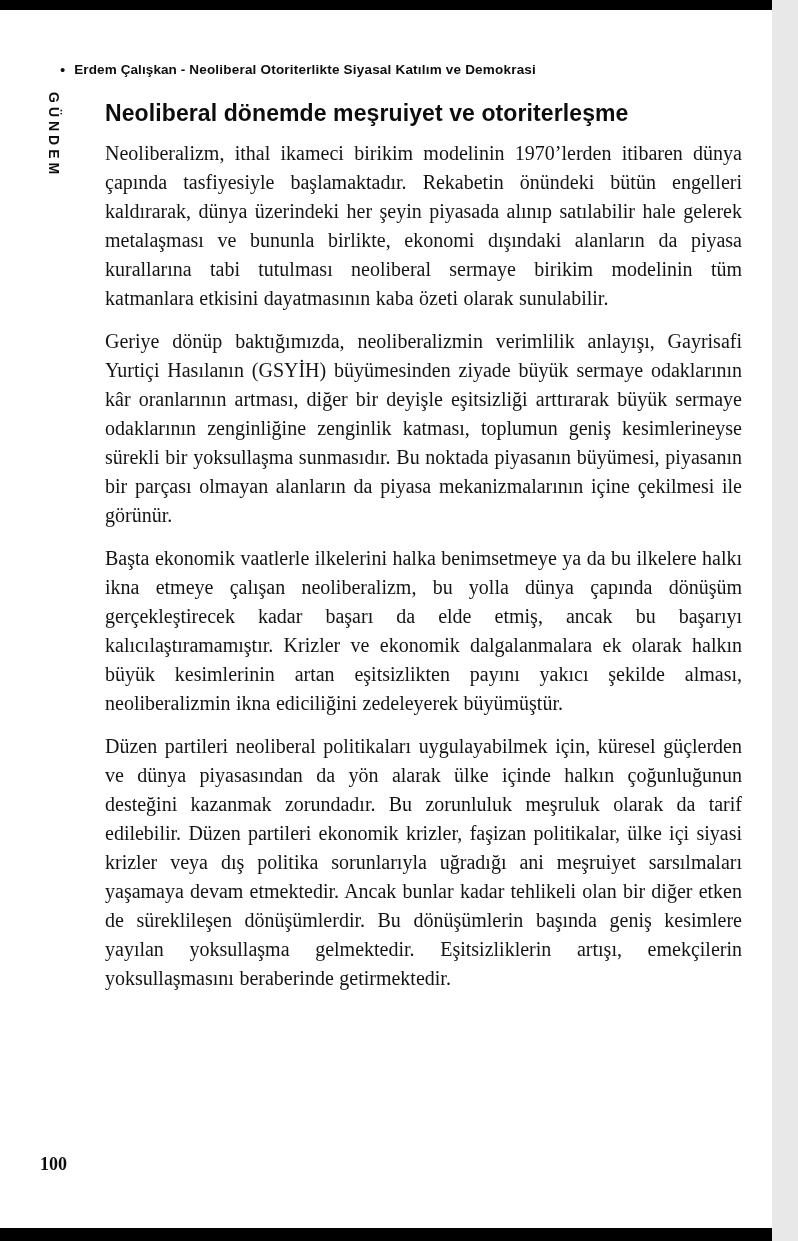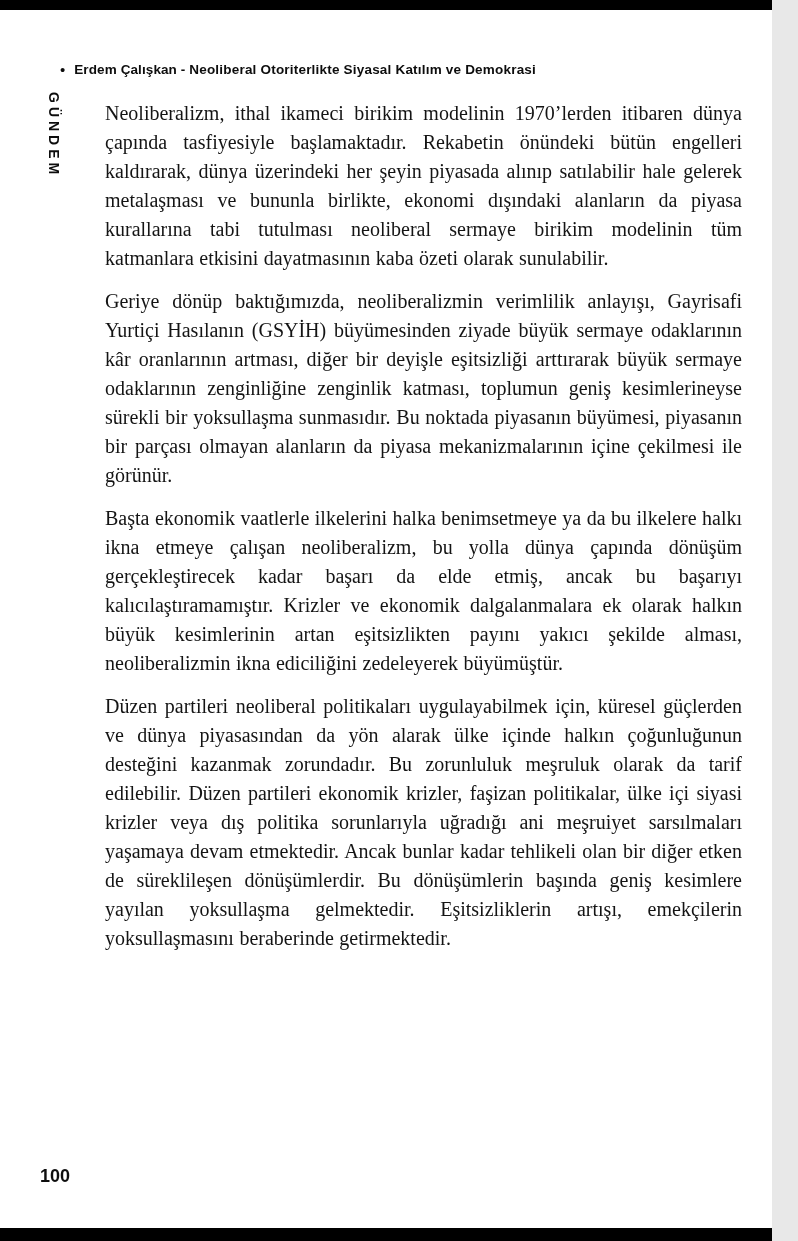--- a/index.html
+++ b/index.html
@@ -85,41 +85,41 @@
     text-align: justify;
     text-justify: inter-word;
     word-spacing: 0.5px;
     color: #141414;
   }
 
   .page-number {
     position: absolute;
     left: 40px;
     top: 1154px;
-    font-family: Liberation Sans, sans-serif;
+    font-family: Liberation Serif, serif;
     font-weight: bold;
     font-size: 18px;
     color: #0d0d0d;
-    margin-top: 12px;
   }
 </style>
 </head>
 <body>
 
 <div class="page">
 
   <div class="edge-bar top"></div>
 
   <header class="running-header">
     <span class="bullet">•</span><span class="author">Erdem Çalışkan - </span><span class="booktitle">Neoliberal Otoriterlikte Siyasal Katılım ve Demokrasi</span>
   </header>
 
   <div class="series-label">GÜNDEM</div>
 
   <main class="content">
+    <h1 class="section-title">Neoliberal dönemde meşruiyet ve otoriterleşme</h1>
     <div id="paragraphs">
         <p>Neoliberalizm, ithal ikameci birikim modelinin 1970’lerden itibaren dünya çapında tasfiyesiyle başlamaktadır. Rekabetin önündeki bütün engelleri kaldırarak, dünya üzerindeki her şeyin piyasada alınıp satılabilir hale gelerek metalaşması ve bununla birlikte, ekonomi dışındaki alanların da piyasa kurallarına tabi tutulması neoliberal sermaye birikim modelinin tüm katmanlara etkisini dayatmasının kaba özeti olarak sunulabilir.</p>
         <p>Geriye dönüp baktığımızda, neoliberalizmin verimlilik anlayışı, Gayrisafi Yurtiçi Hasılanın (GSYİH) büyümesinden ziyade büyük sermaye odaklarının kâr oranlarının artması, diğer bir deyişle eşitsizliği arttırarak büyük sermaye odaklarının zenginliğine zenginlik katması, toplumun geniş kesimlerineyse sürekli bir yoksullaşma sunmasıdır. Bu noktada piyasanın büyümesi, piyasanın bir parçası olmayan alanların da piyasa mekanizmalarının içine çekilmesi ile görünür.</p>
         <p>Başta ekonomik vaatlerle ilkelerini halka benimsetmeye ya da bu ilkelere halkı ikna etmeye çalışan neoliberalizm, bu yolla dünya çapında dönüşüm gerçekleştirecek kadar başarı da elde etmiş, ancak bu başarıyı kalıcılaştıramamıştır. Krizler ve ekonomik dalgalanmalara ek olarak halkın büyük kesimlerinin artan eşitsizlikten payını yakıcı şekilde alması, neoliberalizmin ikna ediciliğini zedeleyerek büyümüştür.</p>
         <p>Düzen partileri neoliberal politikaları uygulayabilmek için, küresel güçlerden ve dünya piyasasından da yön alarak ülke içinde halkın çoğunluğunun desteğini kazanmak zorundadır. Bu zorunluluk meşruluk olarak da tarif edilebilir. Düzen partileri ekonomik krizler, faşizan politikalar, ülke içi siyasi krizler veya dış politika sorunlarıyla uğradığı ani meşruiyet sarsılmaları yaşamaya devam etmektedir. Ancak bunlar kadar tehlikeli olan bir diğer etken de süreklileşen dönüşümlerdir. Bu dönüşümlerin başında geniş kesimlere yayılan yoksullaşma gelmektedir. Eşitsizliklerin artışı, emekçilerin yoksullaşmasını beraberinde getirmektedir.</p>
       </div>
   </main>
 
   <div class="page-number">100</div>
 

